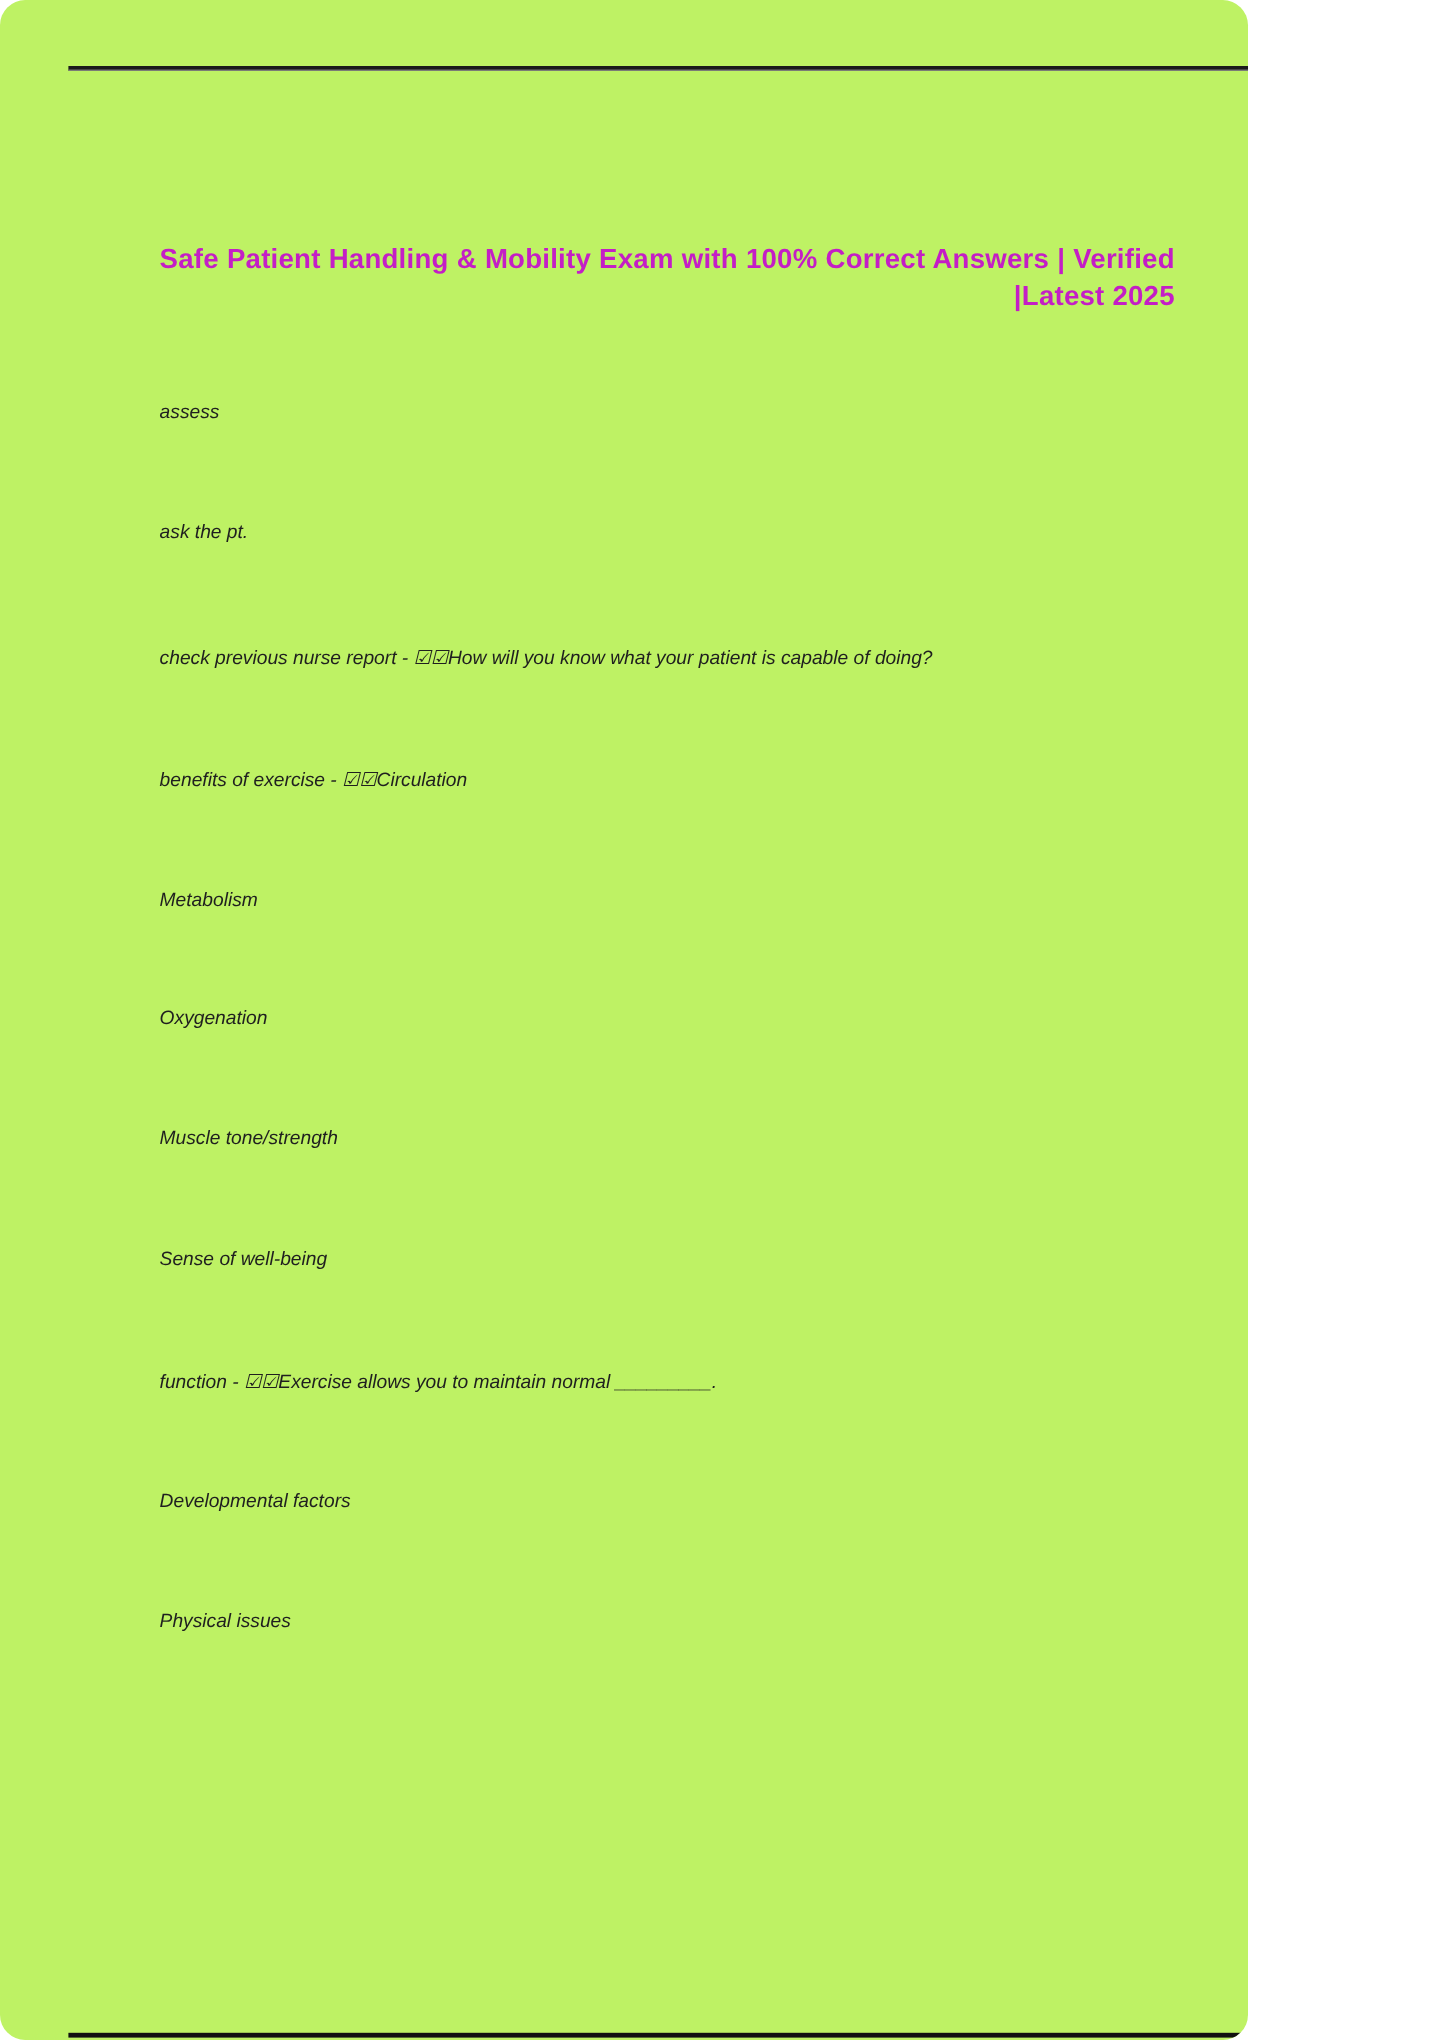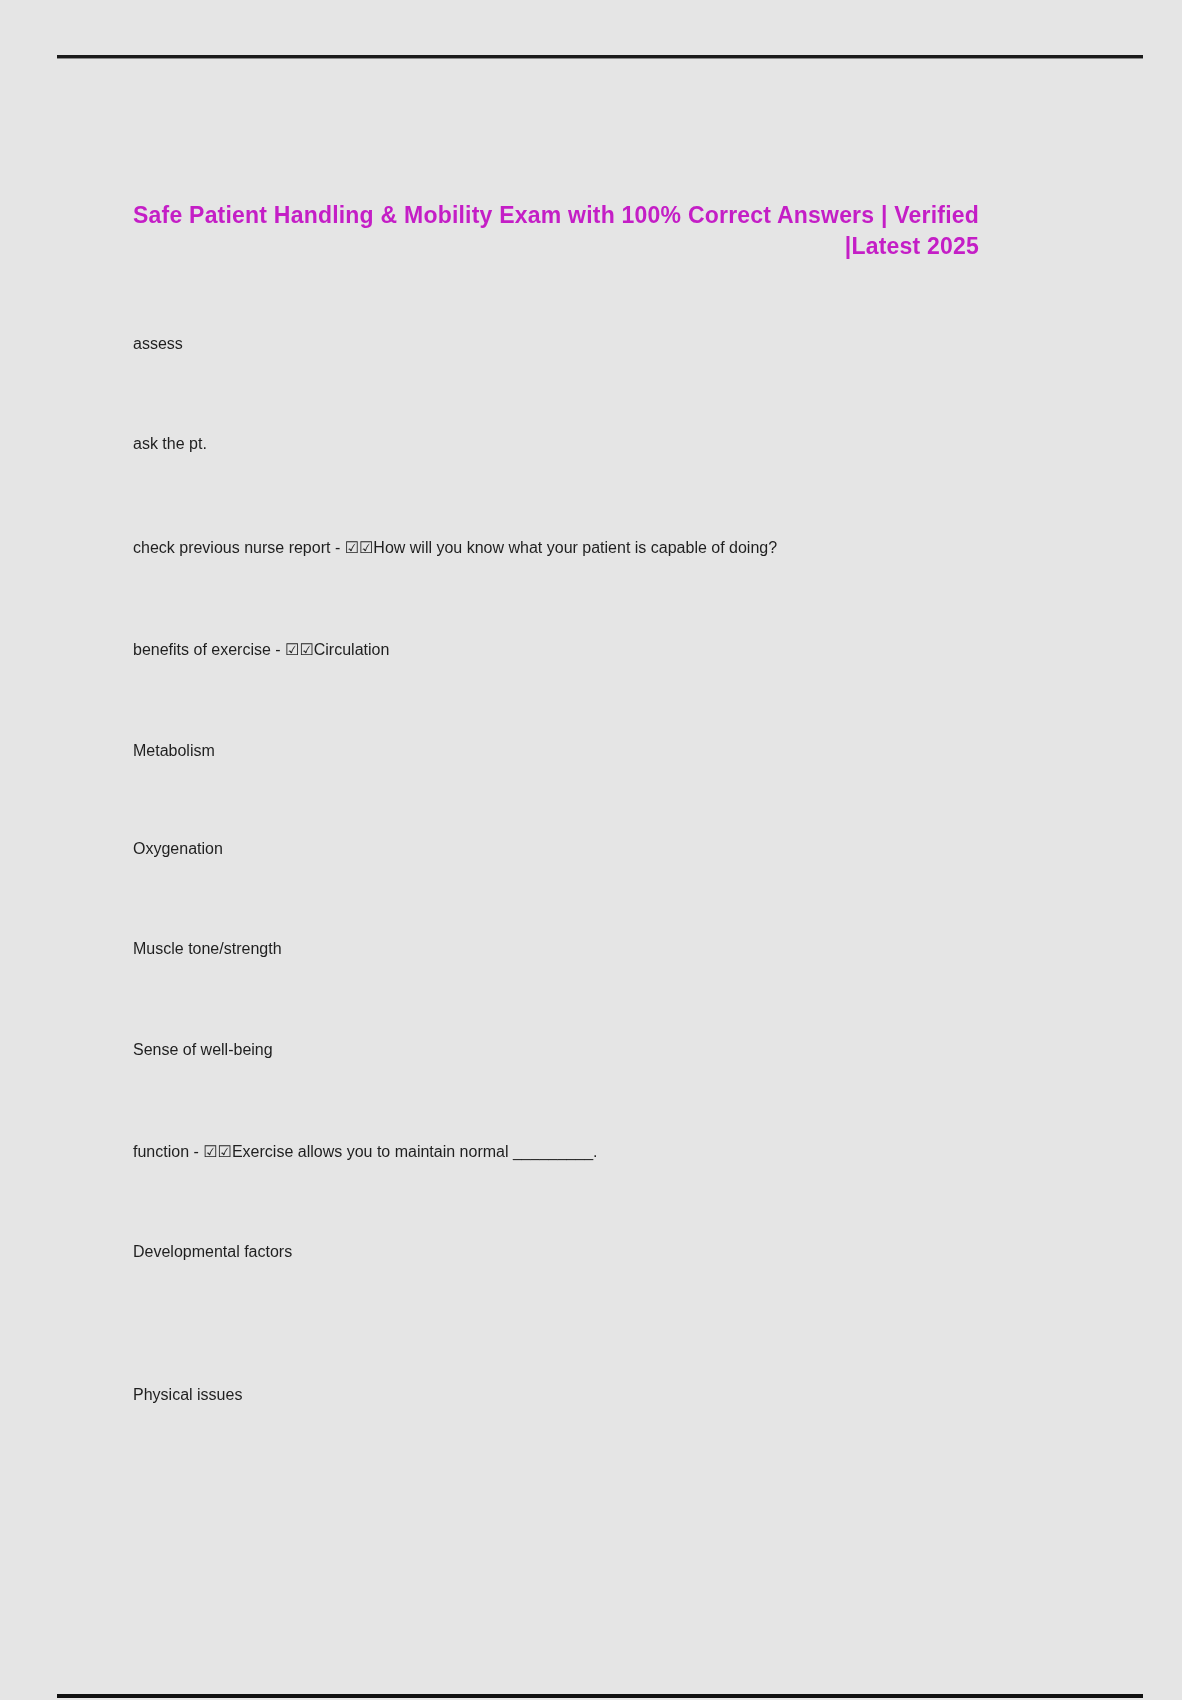--- a/index.html
+++ b/index.html
@@ -2,25 +2,26 @@
 <html><head>
 <meta charset="utf-8">
 <style>
   html, body {
     margin: 0;
     padding: 0;
     background: #ffffff;
   }
   .page {
     position: relative;
-    width: 1182px;
+    width: 1040px;
     height: 1700px;
-    background: #e5e5e5;
+    background: #bef264;
     overflow: hidden;
     font-family: "Liberation Sans", sans-serif;
+    border-radius: 21px;
   }
   .rule {
     position: absolute;
     left: 57px;
     width: 1086px;
     background: #1b1b1b;
   }
   .rule-top {
     top: 55px;
     height: 3px;
@@ -48,20 +49,21 @@
   .doc-title .t-line2 {
     text-align: right;
   }
   .body-line {
     position: absolute;
     left: 133px;
     width: 950px;
     font-size: 16px;
     color: #1f1f1f;
     white-space: nowrap;
+    font-style: italic;
   }
 </style>
 </head>
 <body>
 
 <div class="page">
 
   <div class="rule rule-top"></div>
 
   <div class="doc-title" style="color: rgb(196, 30, 198);">
@@ -72,17 +74,17 @@
   <div class="body-line" style="top:335px">assess</div>
   <div class="body-line" style="top:435px">ask the pt.</div>
   <div class="body-line" style="top:538px">check previous nurse report - ☑☑How will you know what your patient is capable of doing?</div>
   <div class="body-line" style="top:640px">benefits of exercise - ☑☑Circulation</div>
   <div class="body-line" style="top:742px">Metabolism</div>
   <div class="body-line" style="top:840px">Oxygenation</div>
   <div class="body-line" style="top:940px">Muscle tone/strength</div>
   <div class="body-line" style="top:1041px">Sense of well-being</div>
   <div class="body-line" style="top:1142px">function - ☑☑Exercise allows you to maintain normal _________.</div>
   <div class="body-line" style="top:1243px">Developmental factors</div>
-  <div class="body-line" style="top:1386px">Physical issues</div>
+  <div class="body-line" style="top:1343px">Physical issues</div>
 
   <div class="rule rule-bottom"></div>
 
 </div>
 
 </body></html>

